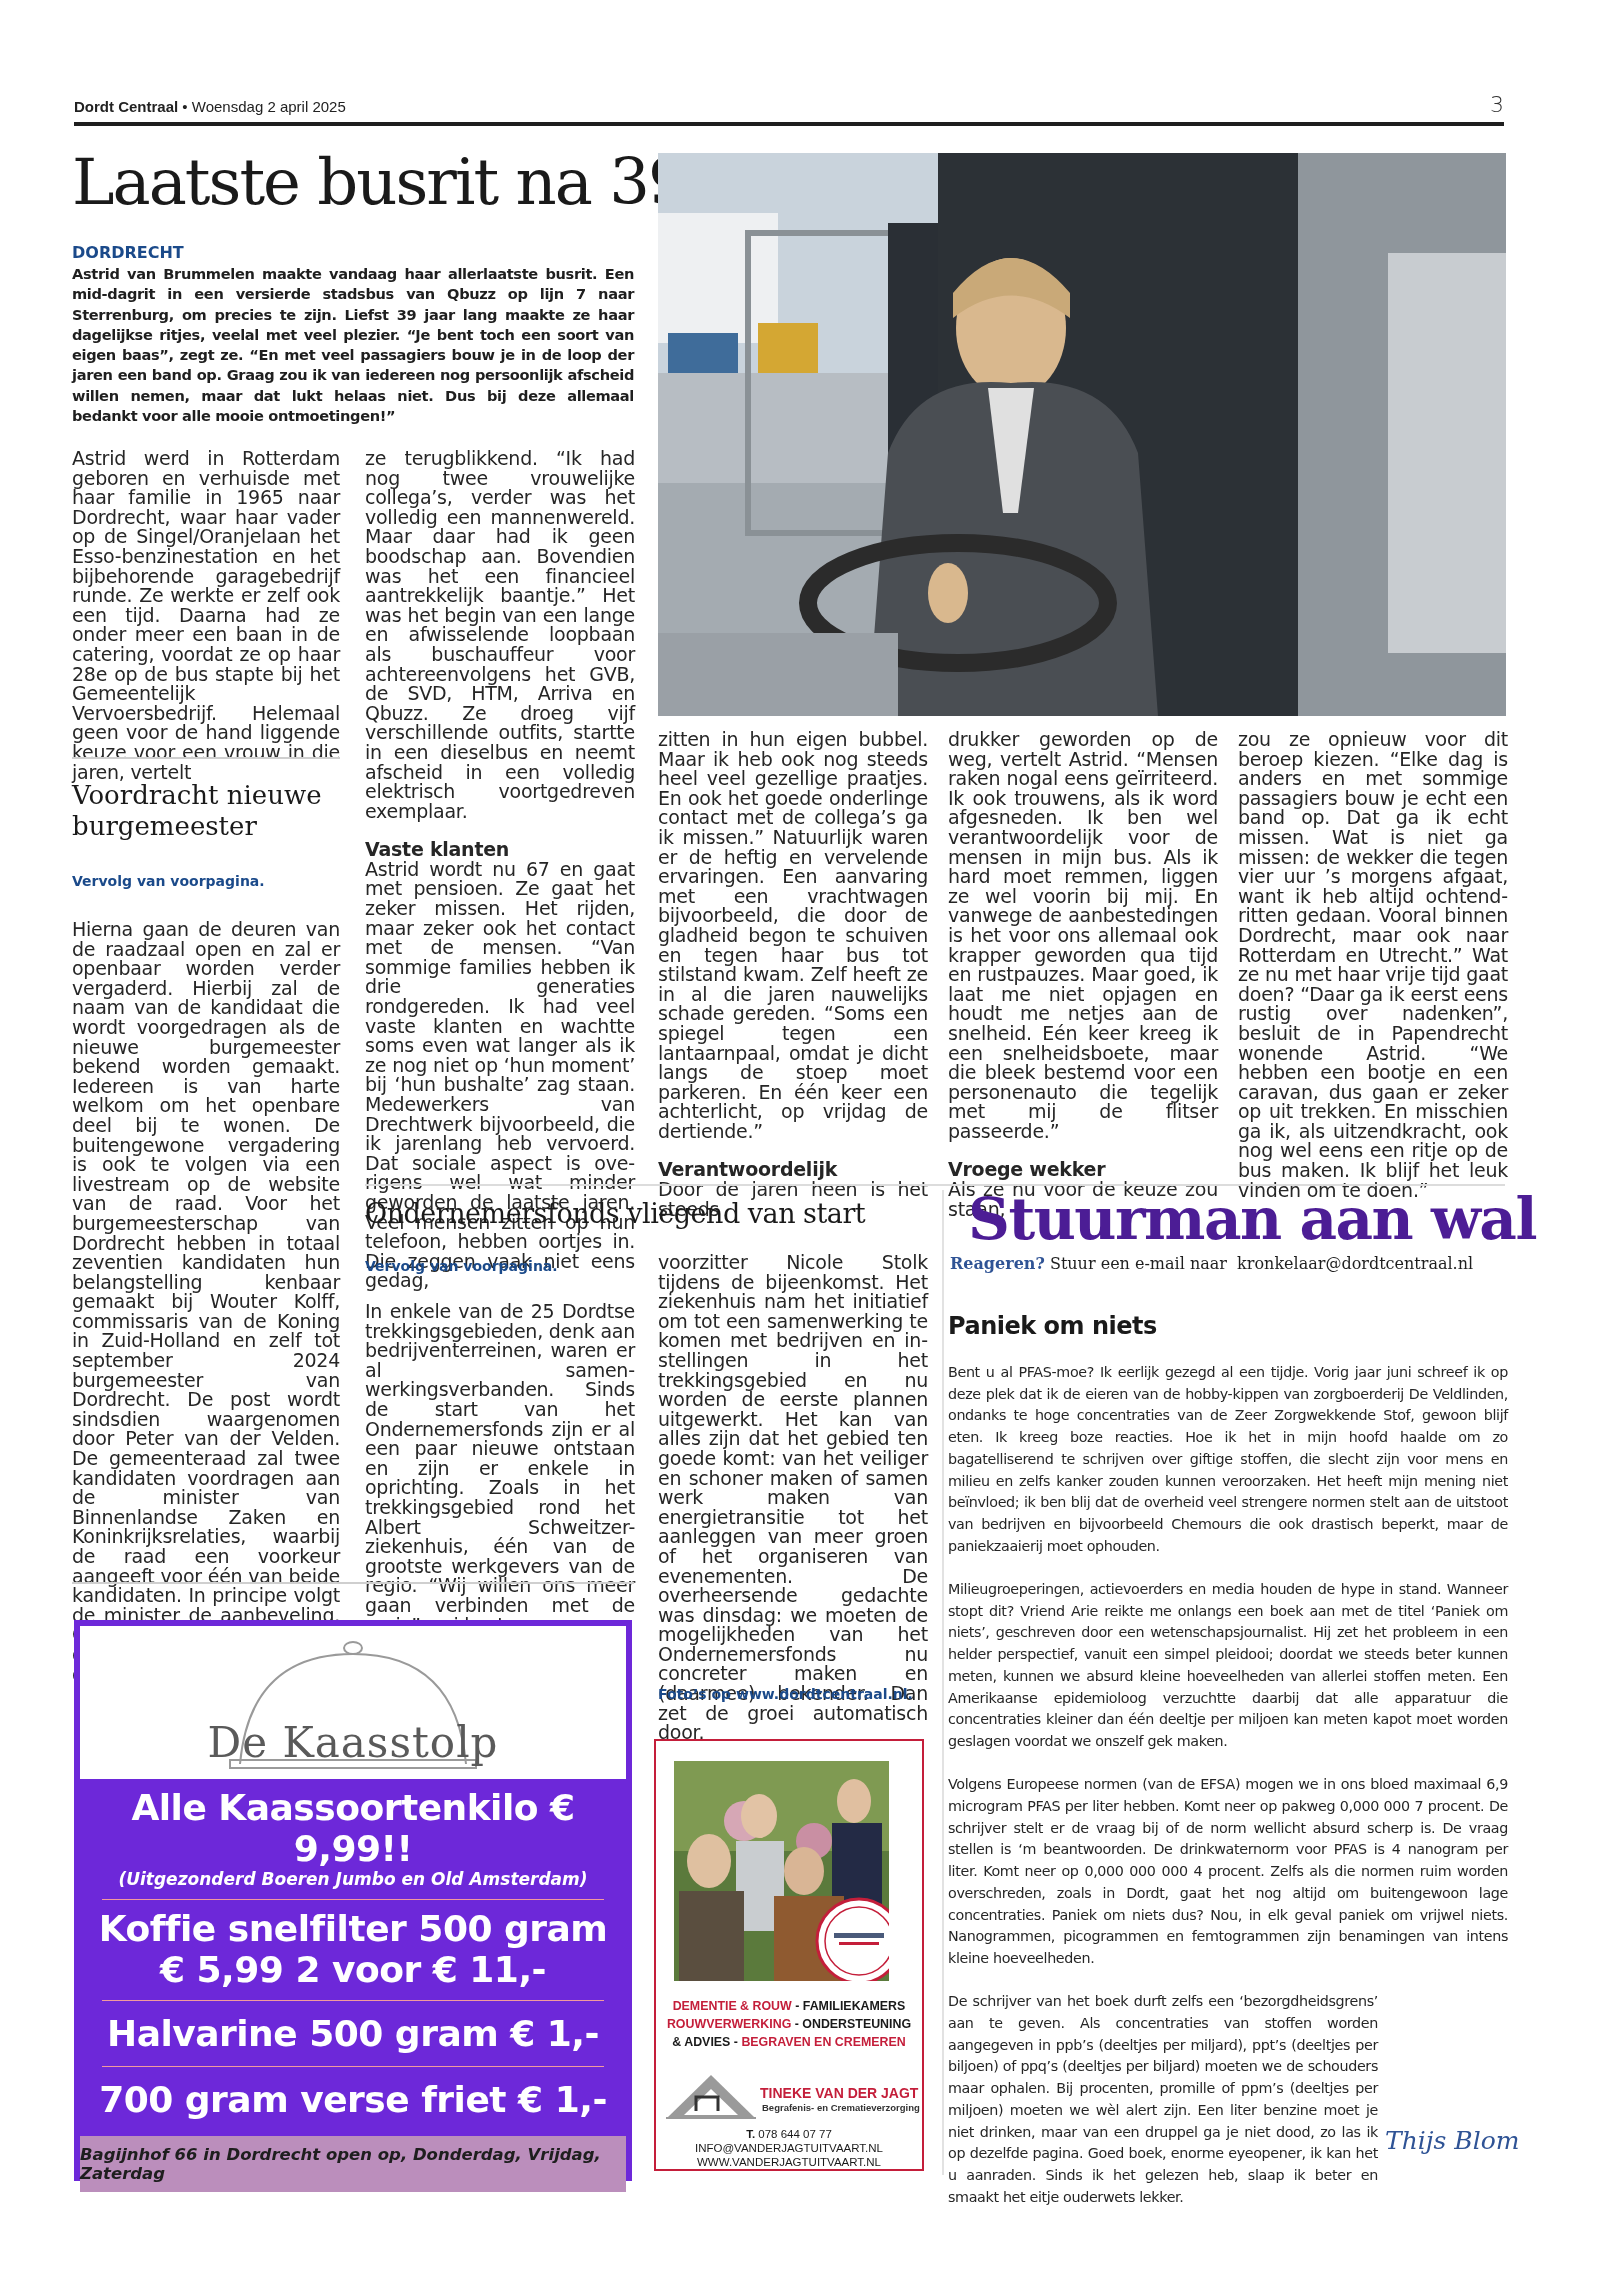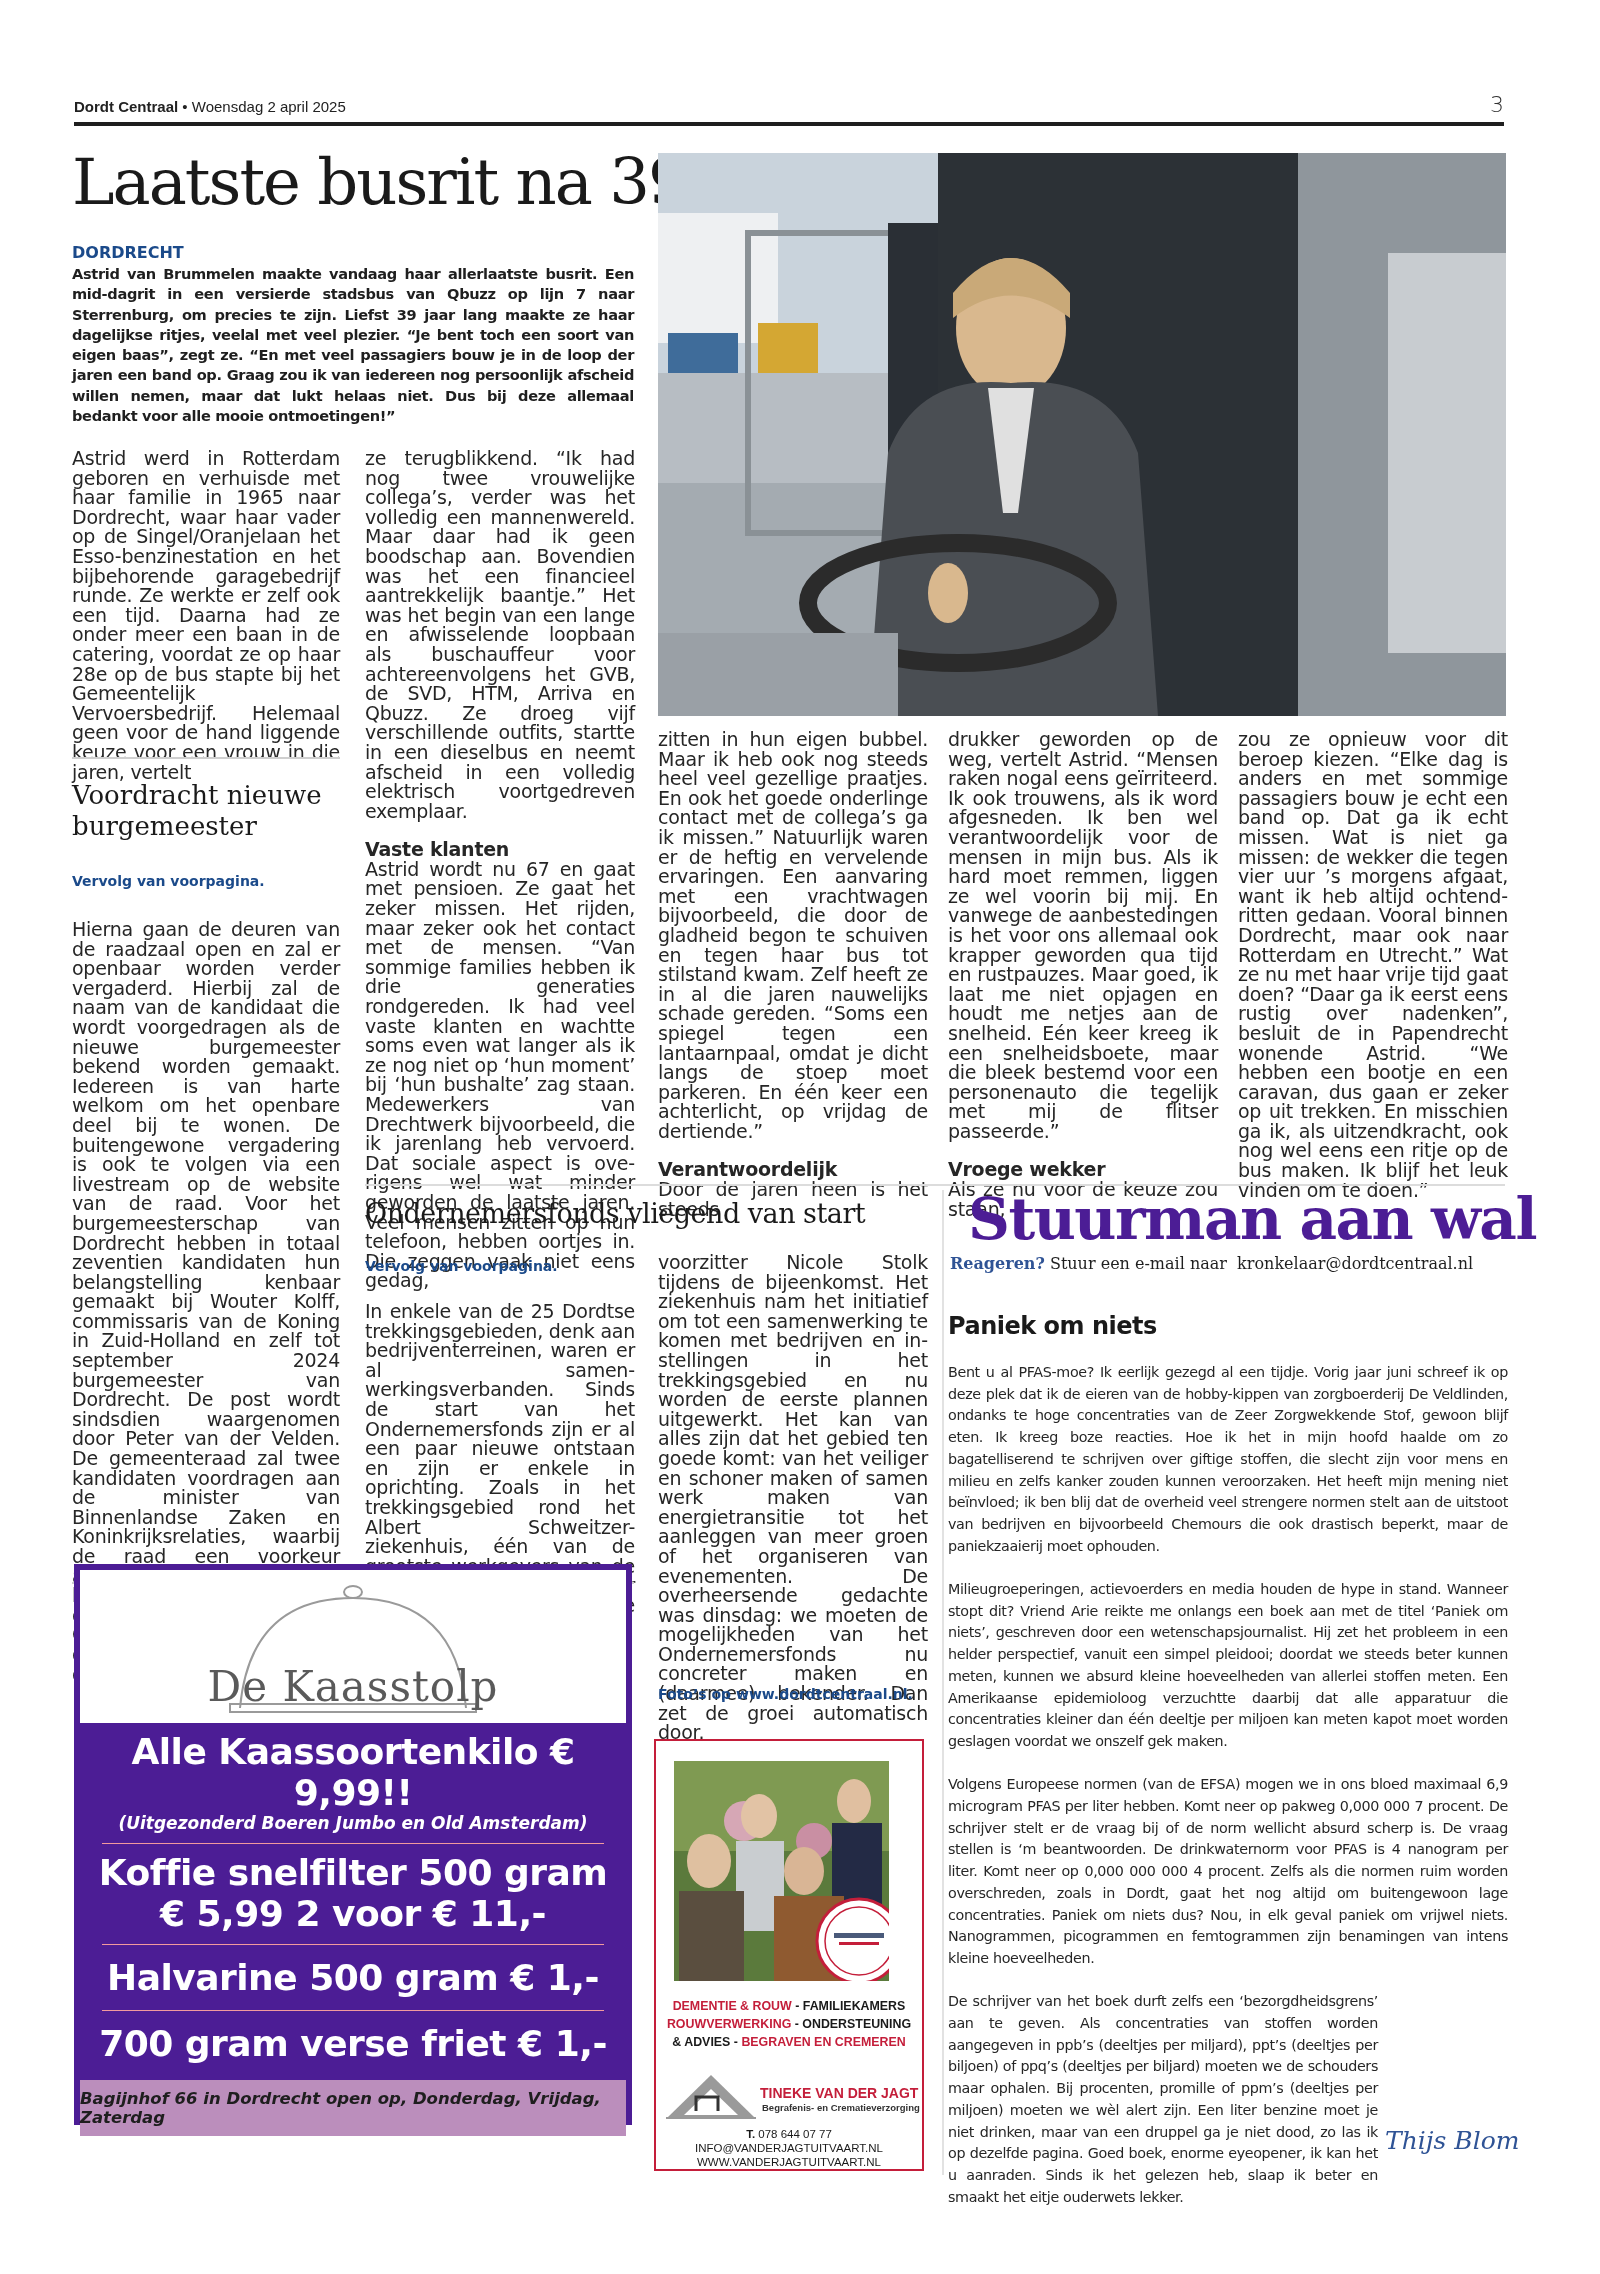--- a/index.html
+++ b/index.html
@@ -52,21 +52,21 @@
               color: #4c1d95; letter-spacing: -1.5px; line-height: 62px; }
   #reageren { left: 950px; top: 1254px; font-family: "DejaVu Serif", serif; font-size: 16px; color: #1f1f1f; }
   #reageren .blue { font-weight: bold; color: #2f5395; }
   #column-title { left: 948px; top: 1312px; font-family: "DejaVu Sans", sans-serif; font-weight: bold; font-size: 24px; color: #1a1a1a; letter-spacing: -0.5px; }
   #column-body { left: 948px; top: 1362px; width: 560px; font-family: "DejaVu Sans", sans-serif; font-size: 14.3px;
                  line-height: 21.7px; text-align: justify; color: #262626; letter-spacing: -0.35px; }
   #column-body p { margin: 0 0 21.7px 0; }
   #signature { left: 1385px; top: 2126px; font-family: "DejaVu Serif", serif; font-style: italic; font-size: 25px; color: #2f5395; }
 
   
-  #ad-kaas { left: 74px; top: 1564px; width: 558px; height: 561px; background: #4c1d95; box-sizing: border-box; padding: 6px; }
+  #ad-kaas { left: 74px; top: 1620px; width: 558px; height: 561px; background: #6d28d9; box-sizing: border-box; padding: 6px; }
   #ad-kaas .logo-area { background: #ffffff; height: 153px; position: relative; }
   #ad-kaas .logo-text { position: absolute; left: 0; right: 0; top: 92px; text-align: center; font-family: "DejaVu Serif", serif;
                         font-size: 42px; color: #5a5a5a; letter-spacing: 1px; }
   #ad-kaas .kaas-line { color: #ffffff; text-align: center; font-family: "DejaVu Sans", sans-serif; font-weight: bold; }
   #ad-kaas .big { font-size: 36px; letter-spacing: -0.5px; }
   #ad-kaas .small { font-size: 17px; font-style: italic; font-weight: bold; }
   #ad-kaas .sep { height: 1px; background: #f39a9d; margin: 0 22px; }
   #ad-kaas .footer-bar { background: #bb8ebc; color: #1e1e1e; font-style: italic; font-weight: bold; font-size: 16.5px;
                          text-align: left; padding: 9px 0; margin: 0 0 0 0; font-family: "DejaVu Sans", sans-serif; }
 

